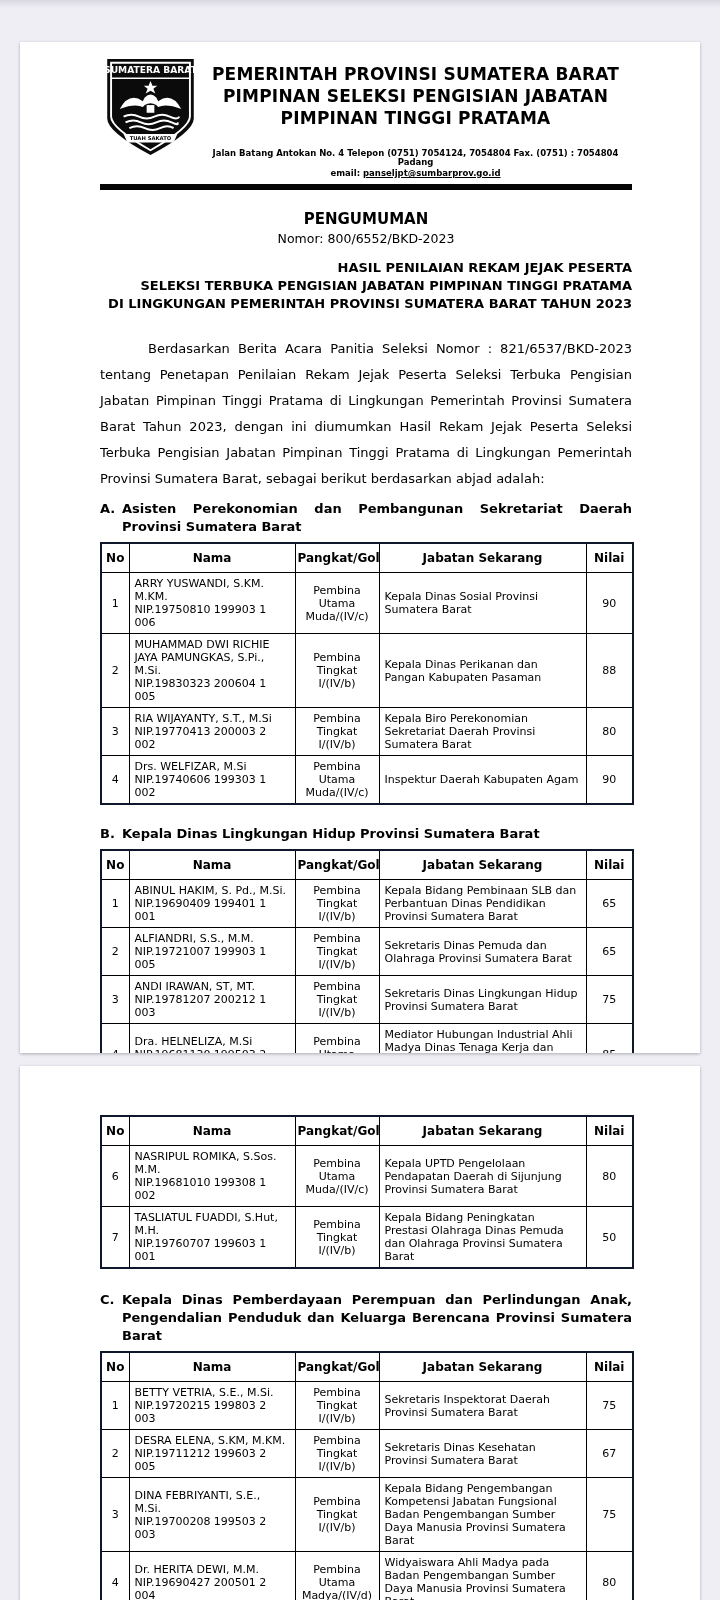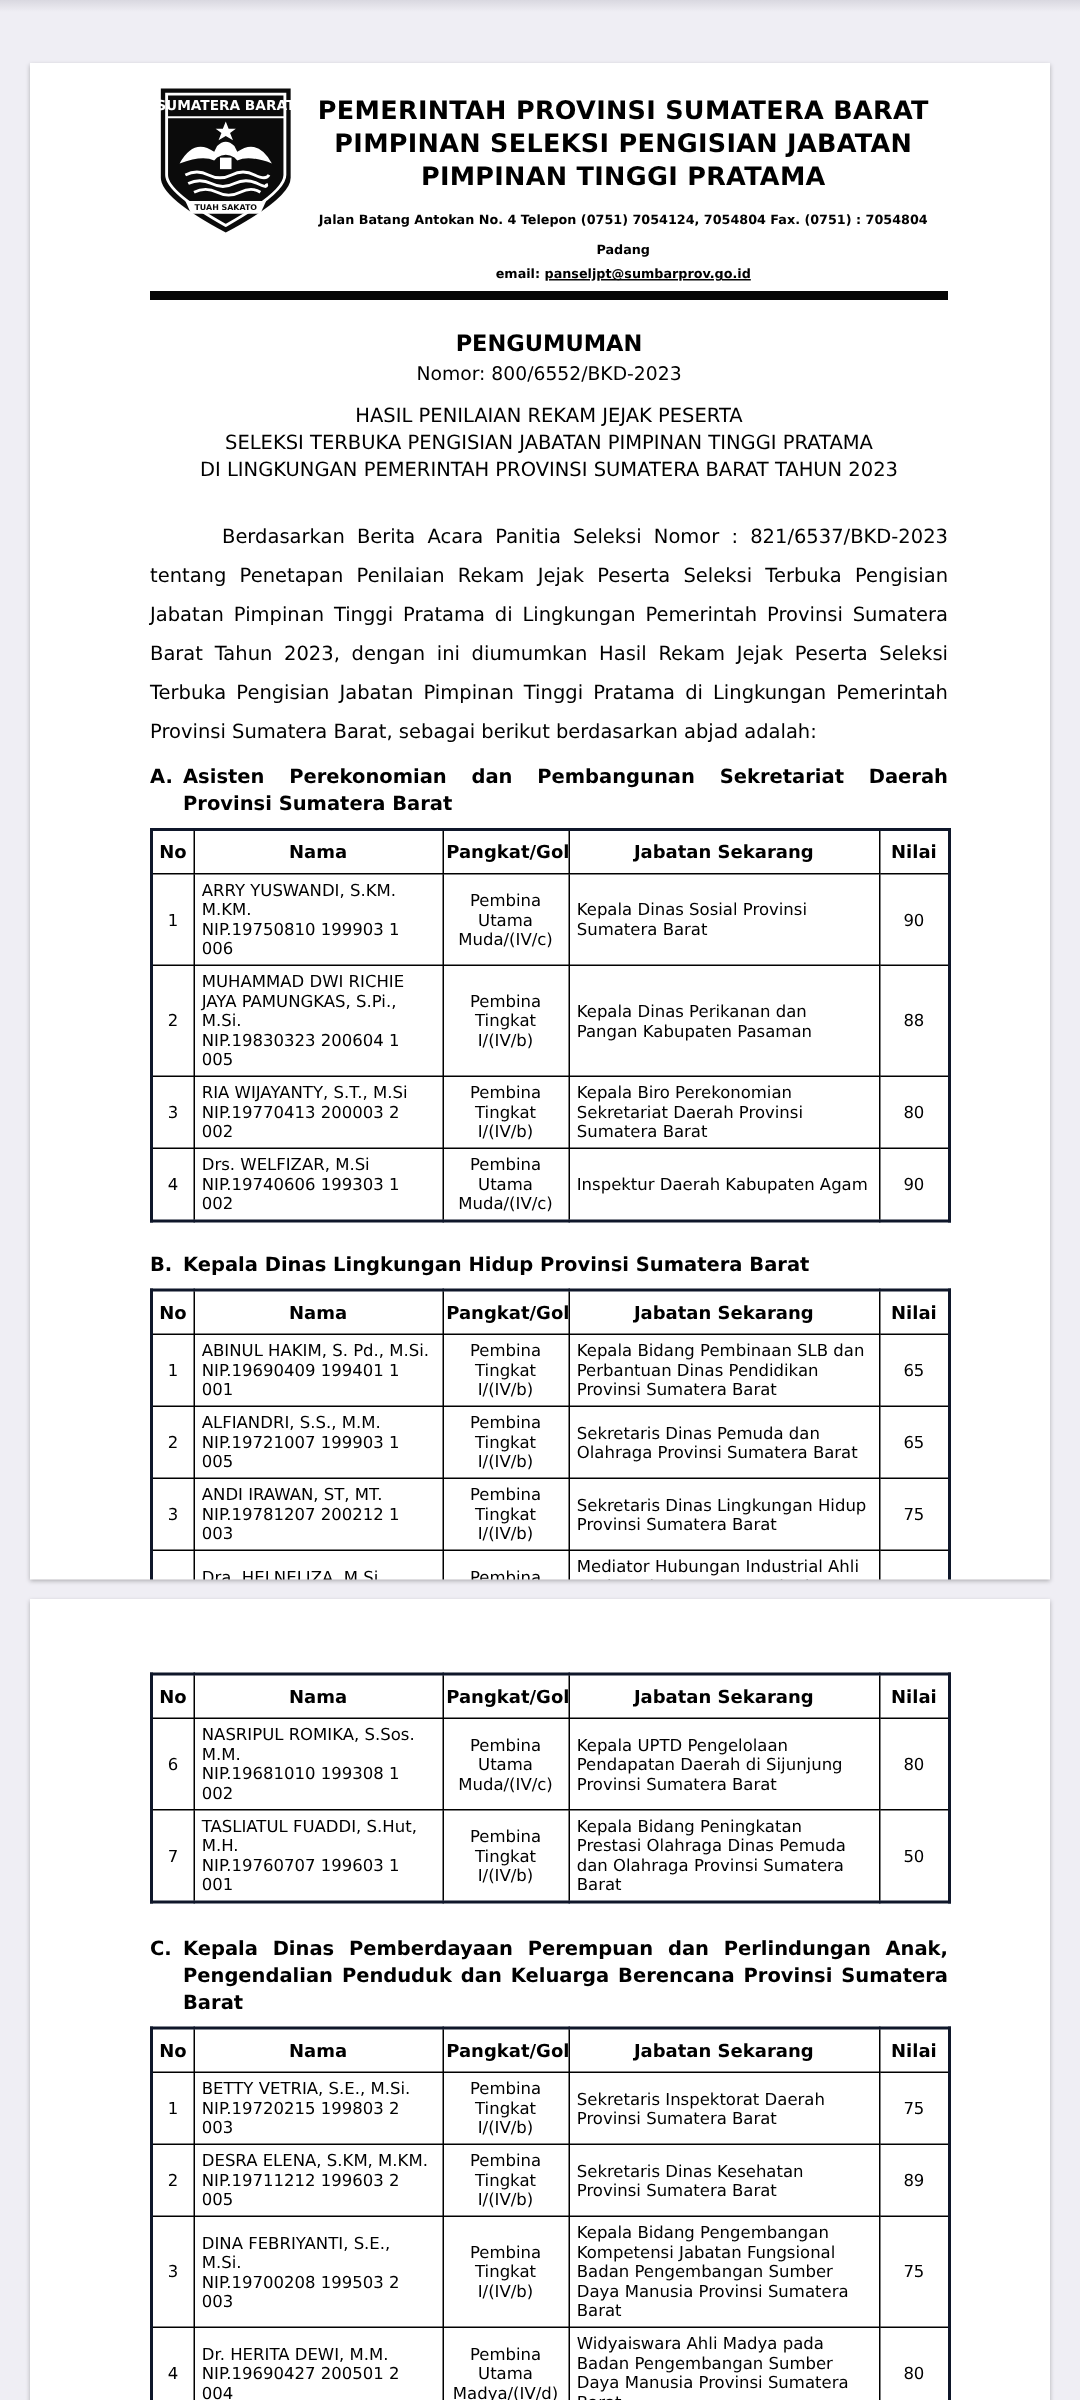--- a/index.html
+++ b/index.html
@@ -20,30 +20,30 @@
     overflow: hidden;
   }
   .page1 { top: 42px; height: 1011px; }
   .page2 { top: 1066px; height: 1000px; padding-top: 49px; }
 
   
   .letterhead { display: flex; align-items: flex-start; }
   .lh-logo { width: 97px; height: 100px; flex: 0 0 97px; margin-left: 2px; }
   .lh-text { flex: 1; text-align: center; padding-top: 6px; }
   .lh-main { font-weight: bold; font-size: 17px; line-height: 22px; letter-spacing: 0.2px; }
-  .lh-addr { font-weight: bold; font-size: 8.5px; line-height: 20px; margin-top: 8px; }
+  .lh-addr { font-weight: bold; font-size: 8.5px; line-height: 9px; margin-top: 20px; }
   .lh-email { font-weight: bold; font-size: 8.5px; line-height: 12px; }
   .lh-email a { color: #000; text-decoration: underline; }
   .black-bar { height: 6px; background: #050505; margin-top: 5px; }
 
   
   .doc-title { text-align: center; font-weight: bold; font-size: 15px; margin-top: 20px; }
   .doc-number { text-align: center; font-size: 12.5px; margin-top: 3px; }
   .tentang { text-align: center; font-weight: bold; font-size: 13px; margin-top: 17px; }
-  .subject { text-align: center; font-weight: normal; font-size: 13px; line-height: 18px; margin-top: 13px; }
+  .subject { text-align: right; font-weight: bold; font-size: 13px; line-height: 18px; margin-top: 13px; }
   .body-par { font-size: 13px; line-height: 26px; text-align: justify; text-indent: 48px; margin: 23px 0 0 0; }
 
   
   .section-head { display: flex; font-weight: bold; font-size: 13px; line-height: 18px; margin-top: 8px; }
   .section-head .sec-label { flex: 0 0 22px; }
   .section-head .sec-title { flex: 1; text-align: justify; }
   .mt-b { margin-top: 20px; }
   .mt-c { margin-top: 22px; }
 
   
@@ -319,21 +319,21 @@
     <td class="c-score">75</td>
   </tr>
           <tr>
     <td class="c-no">2</td>
     <td class="c-name">DESRA ELENA, S.KM, M.KM.
 NIP.19711212 199603 2 005</td>
     <td class="c-rank">Pembina
 Tingkat
 I/(IV/b)</td>
     <td class="c-pos">Sekretaris Dinas Kesehatan Provinsi Sumatera Barat</td>
-    <td class="c-score">89</td>
+    <td class="c-score">67</td>
   </tr>
           <tr>
     <td class="c-no">3</td>
     <td class="c-name">DINA FEBRIYANTI, S.E.,
 M.Si.
 NIP.19700208 199503 2 003</td>
     <td class="c-rank">Pembina
 Tingkat
 I/(IV/b)</td>
     <td class="c-pos">Kepala Bidang Pengembangan Kompetensi Jabatan Fungsional Badan Pengembangan Sumber Daya Manusia Provinsi Sumatera Barat</td>

